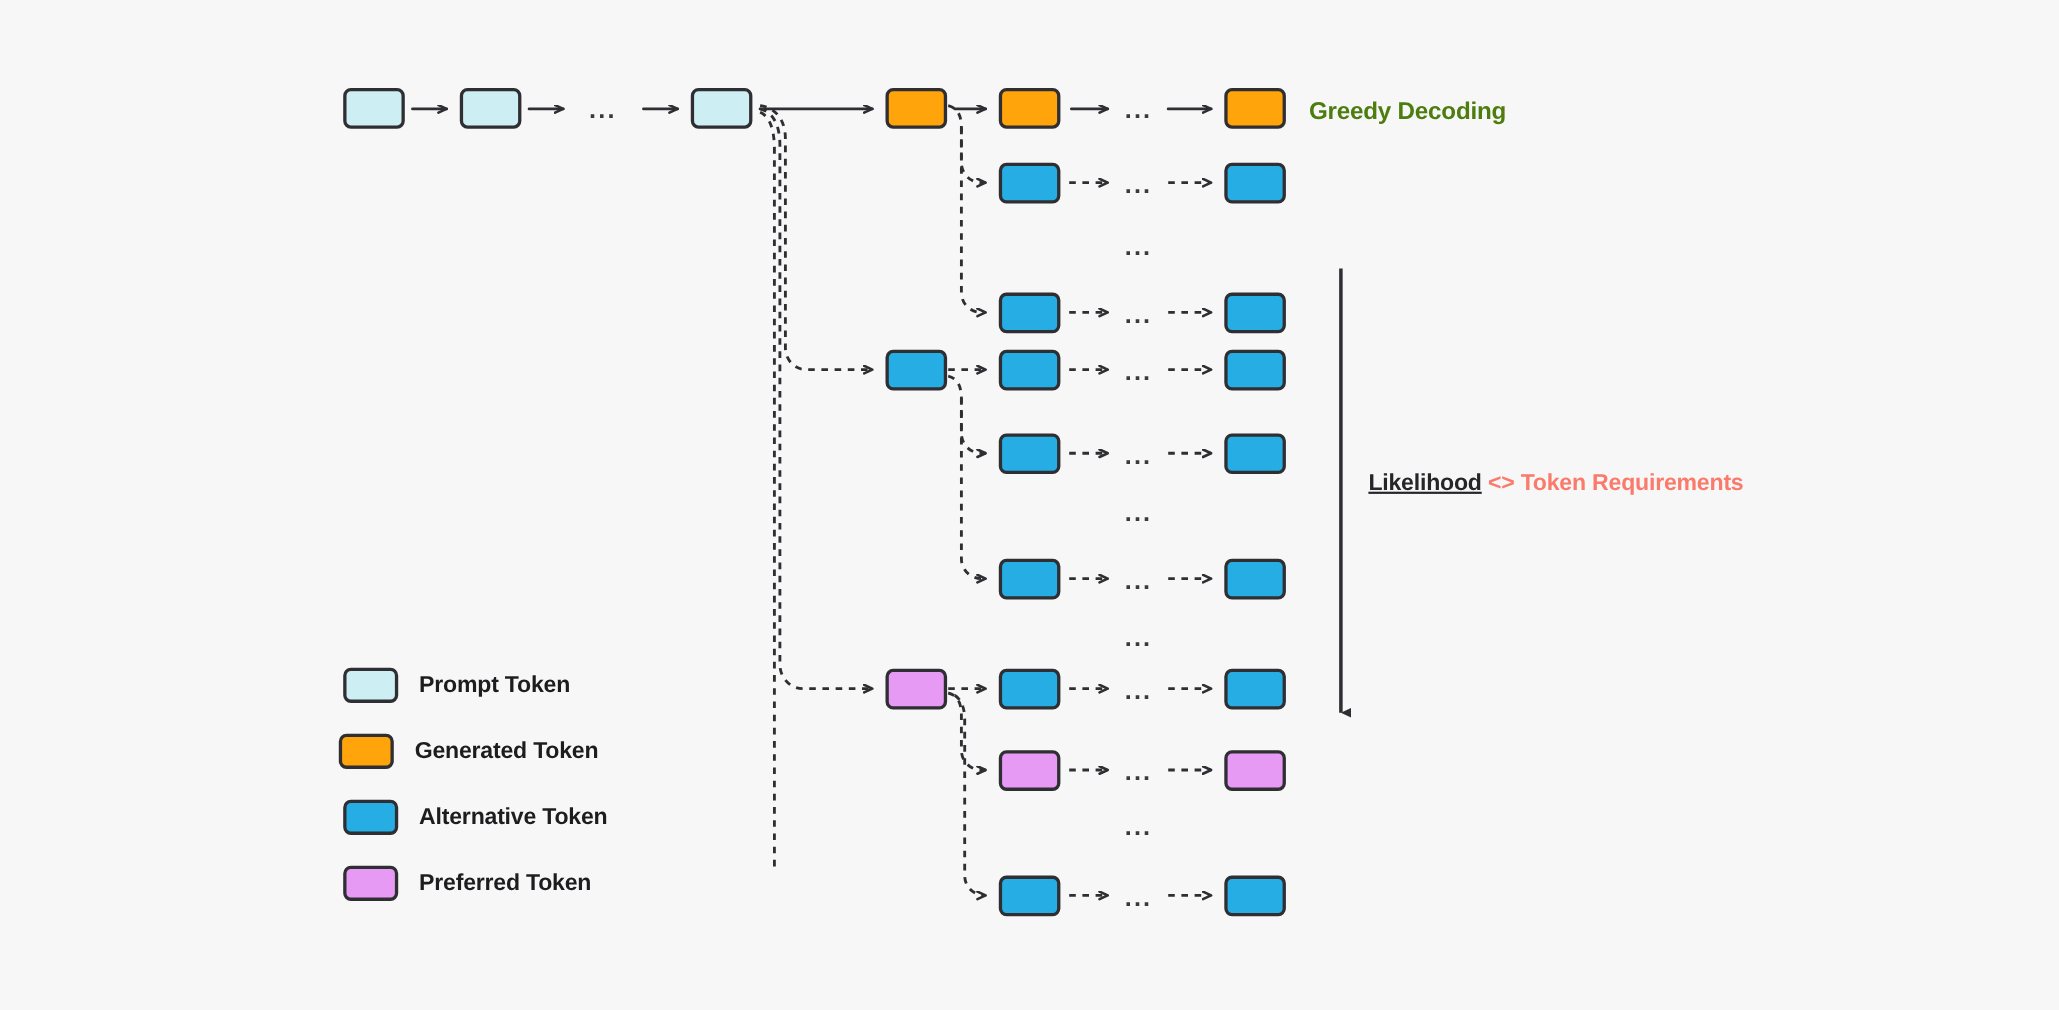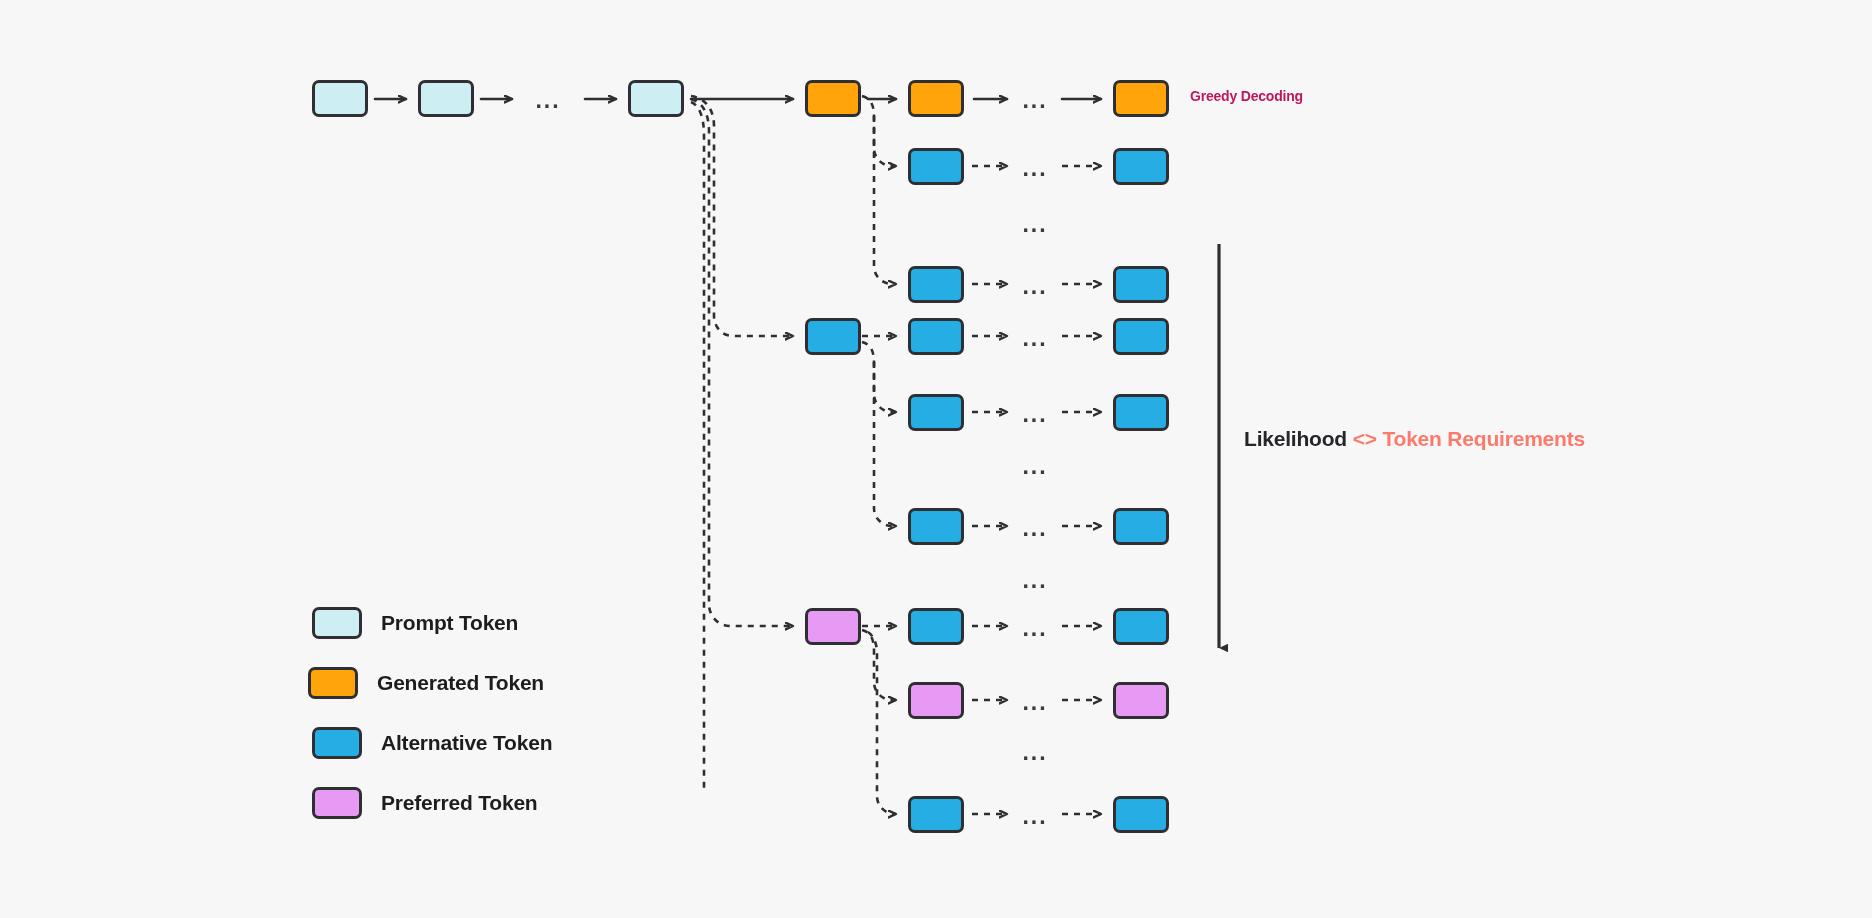--- a/index.html
+++ b/index.html
@@ -35,34 +35,34 @@
     color: #3a3a3e;
     font-size: 23px;
     font-weight: 700;
     letter-spacing: 2px;
     line-height: 1;
     white-space: nowrap;
     transform: translate(-50%, -50%);
   }
   .greedy-label {
     position: absolute;
-    font-size: 14px;
-    font-weight: 700;
-    color: #be185d;
+    font-size: 22px;
+    font-weight: 700;
+    color: #4d7c0f;
     white-space: nowrap;
     letter-spacing: -0.2px;
   }
   .axis-label {
     position: absolute;
     font-size: 21px;
     font-weight: 700;
     white-space: nowrap;
     letter-spacing: -0.2px;
   }
-  .axis-label .lk { color: #26262a; }
+  .axis-label .lk { color: #26262a; text-decoration: underline; }
   .axis-label .tr { color: #fa7a6b; }
   .legend-row {
     position: absolute;
     display: flex;
     align-items: center;
     gap: 19px;
   }
   .legend-swatch {
     width: 50px; height: 32px;
     border: 3px solid #2f2f33;

